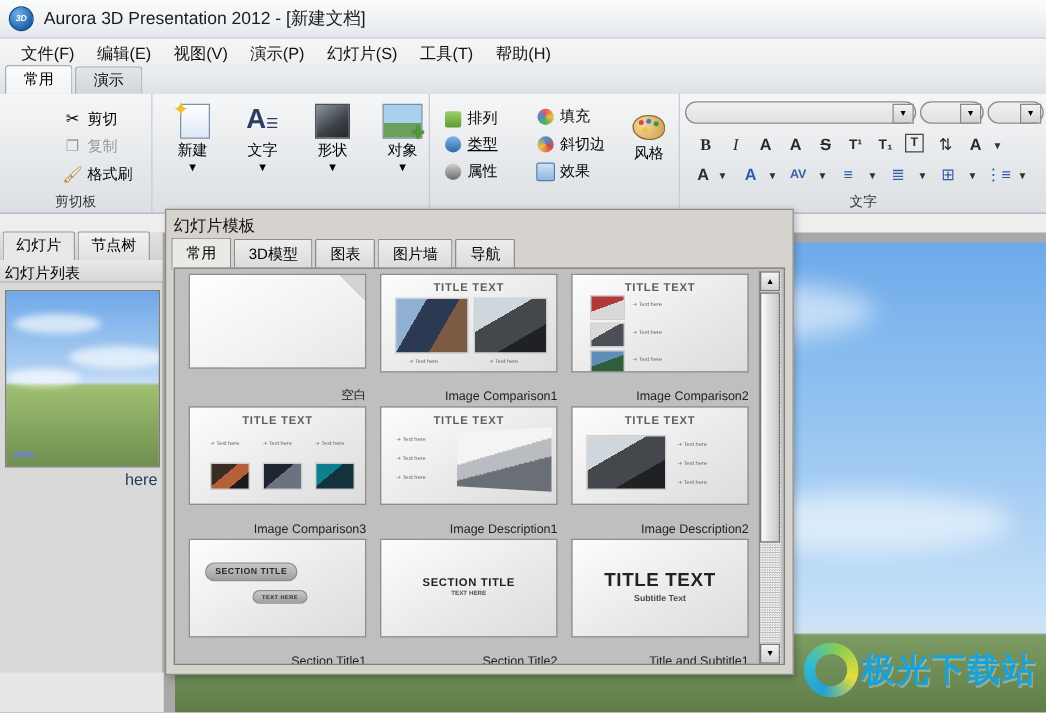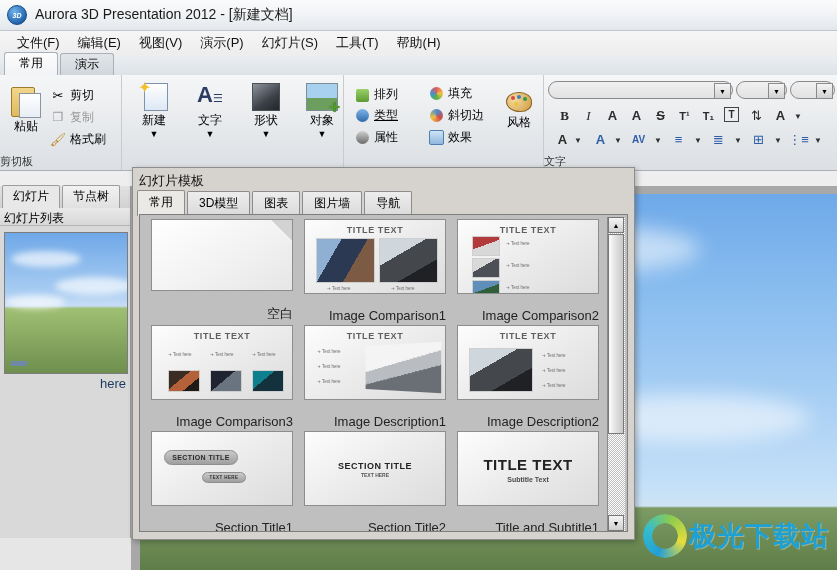--- a/index.html
+++ b/index.html
@@ -34,21 +34,21 @@
   .rtab{font-size:12px;padding:2px 14px 3px 14px;border:1px solid #a8b0b8;
         border-bottom:none;margin-right:2px;background:linear-gradient(#e2e6ea,#cfd5db);
         border-radius:3px 3px 0 0;position:relative;top:1px;white-space:nowrap;}
   .rtab.active{background:linear-gradient(#fcfcfc,#f1f3f5);border-bottom:1px solid #f1f3f5;}
   
   #ribbon{position:absolute;left:0;top:75px;width:837px;height:95px;
     background:linear-gradient(#f5f6f7,#e4e7ea 65%,#dcdfe3);
     border-bottom:1px solid #a9b0b7;}
   .rgroup{position:absolute;top:0;height:95px;
           border-right:1px solid #c7ccd1;box-sizing:border-box;}
-  .rglabel{position:absolute;bottom:1px;left:0;width:100%;text-align:left;
+  .rglabel{position:absolute;bottom:1px;left:0;width:100%;text-align:center;
            font-size:11px;color:#333;}
   .bigbtn{position:absolute;display:flex;flex-direction:column;align-items:center;
           width:48px;cursor:default;}
   .bigbtn .lbl{font-size:12px;margin-top:1px;}
   .bigbtn .caret{font-size:9px;line-height:9px;margin-top:1px;}
   .smbtn{position:absolute;display:flex;align-items:center;height:20px;cursor:default;
          font-size:12px;white-space:nowrap;}
   .smbtn .ic{width:16px;height:16px;margin-right:4px;flex:none;
              display:flex;align-items:center;justify-content:center;}
   .ghost{color:#9a9a9a;}
@@ -134,21 +134,21 @@
      white-space:nowrap;}
   .dtab.active{background:#ebe9e5;padding-bottom:5px;}
   #dlg-grid-wrap{position:absolute;left:6px;top:46px;width:489px;height:318px;
      background:#bfbfbf;border:1px solid #7e7e7e;box-sizing:border-box;}
   #dlg-grid{position:absolute;left:2px;top:2px;width:465px;height:314px;overflow:hidden;
      display:flex;flex-wrap:wrap;align-content:flex-start;}
   .tcell{width:149px;height:104px;margin:2px 2px 0 2px;display:flex;flex-direction:column;
      align-items:flex-end;cursor:default;}
   .tcell .tn{width:142px;height:82px;box-sizing:border-box;border:1px solid #8d8d8d;
      background:linear-gradient(150deg,#fdfdfd,#eaeaea 55%,#dcdcdc);position:relative;overflow:hidden;}
-  .tcell .cap{font-size:13px;color:#232323;margin-top:14px;white-space:nowrap;}
+  .tcell .cap{font-size:10px;color:#232323;margin-top:14px;white-space:nowrap;}
   
   .tt{position:absolute;width:100%;text-align:center;font-size:9px;font-weight:bold;
       color:#5f5f5f;letter-spacing:.6px;top:5px;}
   .photo{position:absolute;border:1px solid #cfcfcf;background-size:cover;}
   .p-a{background:linear-gradient(120deg,#8fb0d2 0 30%,#2b3a52 30% 62%,#7c5a44 62% 100%);}
   .p-b{background:linear-gradient(150deg,#cfd6dc 0 35%,#44484d 35% 70%,#1f2124 70% 100%);}
   .p-c{background:linear-gradient(160deg,#b33a3a 0 45%,#d8d8d8 45% 100%);}
   .p-d{background:linear-gradient(150deg,#d9d9d9 0 40%,#4c4f55 40% 100%);}
   .p-e{background:linear-gradient(160deg,#5f8fb8 0 45%,#2f5f3a 45% 100%);}
   .p-f{background:linear-gradient(140deg,#3a2c22 0 40%,#b4613a 40% 70%,#1e1a17 70% 100%);}
@@ -194,24 +194,20 @@
   </div>
 
   <div id="ribtabs">
     <div class="rtab active">常用</div>
     <div class="rtab">演示</div>
   </div>
 
   <div id="ribbon">
 
     <div class="rgroup" style="left:0;width:122px;">
-      <div class="bigbtn" style="left:4px;top:8px;width:44px;">
-        <div class="ic-paste"></div>
-        <div class="lbl">粘贴</div>
-      </div>
       <div class="smbtn" style="left:50px;top:10px;">
         <span class="ic ic-scissors">✂</span>
         <span>剪切</span>
       </div>
       <div class="smbtn ghost" style="left:50px;top:32px;">
         <span class="ic">❐</span>
         <span>复制</span>
       </div>
       <div class="smbtn" style="left:50px;top:54px;">
         <span class="ic ic-brush" style="color:#c08a2a;">🖌</span>

